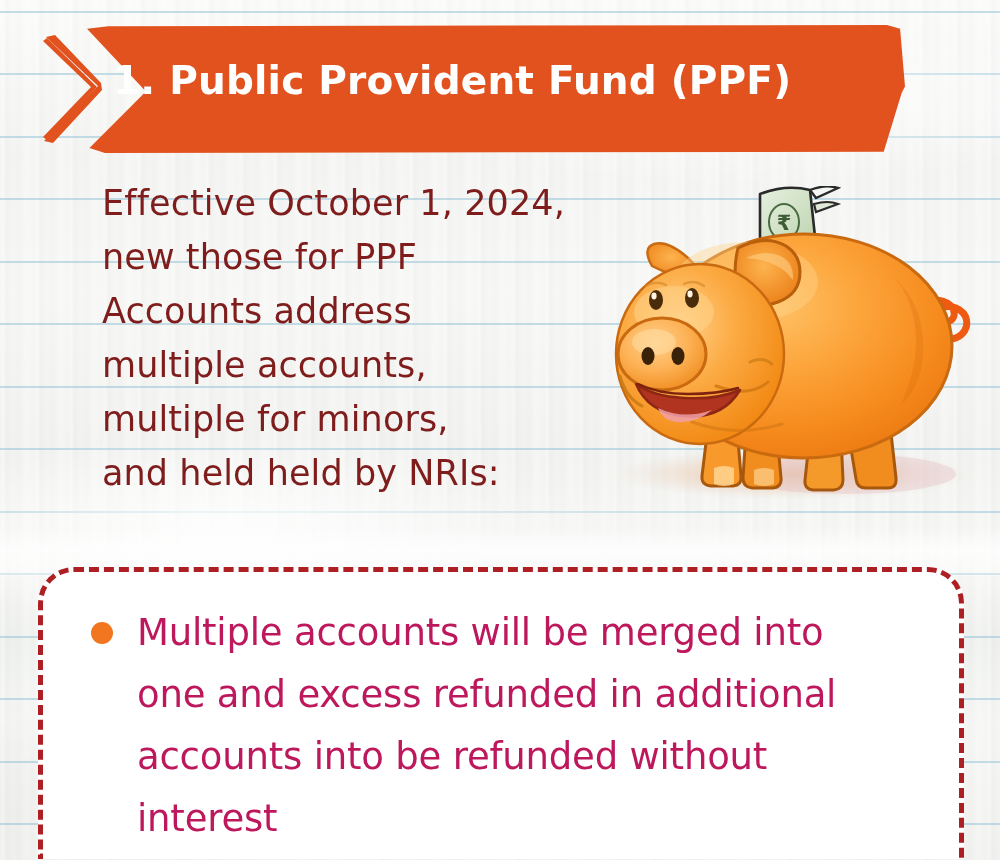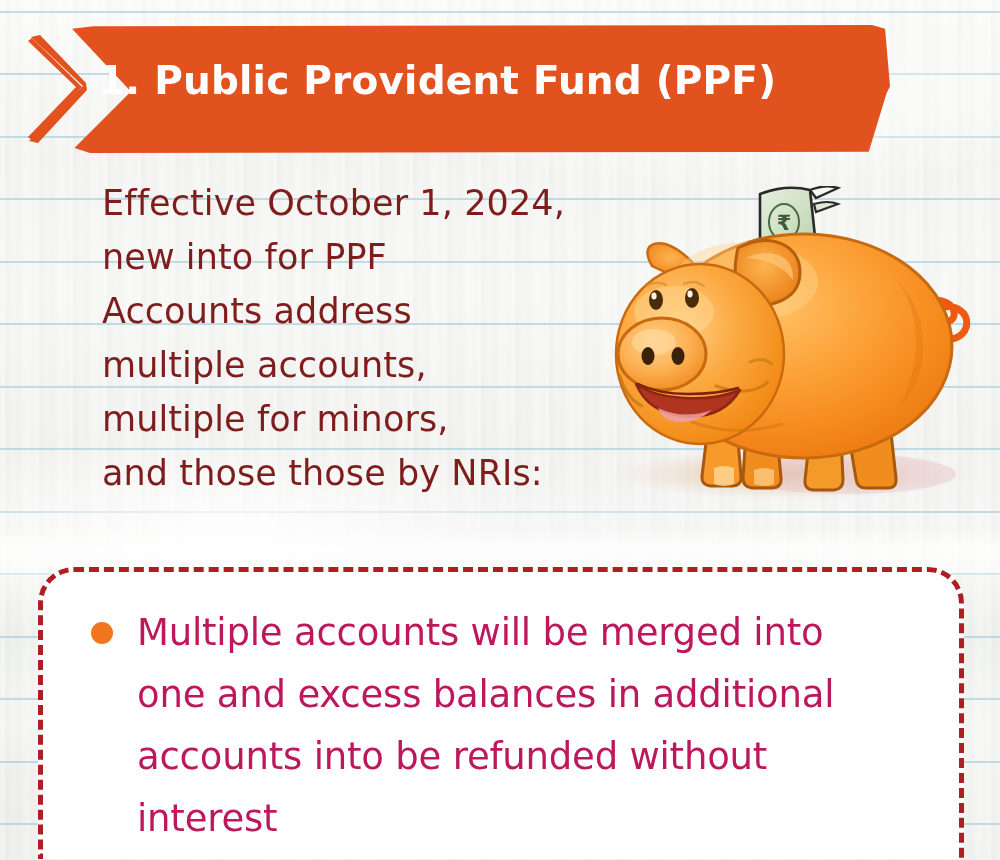--- a/index.html
+++ b/index.html
@@ -74,21 +74,21 @@
     position: absolute;
     left: 0; right: 0;
     top: 528px;
     height: 48px;
     background: linear-gradient(180deg, rgba(255,255,255,0) 0%, rgba(255,255,255,0.75) 45%, rgba(255,255,255,0.25) 100%);
   }
 
   
   .ribbon-wrap {
     position: absolute;
-    left: 0;
+    left: 15px;
     top: 25px;
     width: 890px;
     height: 132px;
   }
   .ribbon-chev {
     position: absolute;
     left: 26px;
     top: 8px;
     width: 62px;
     height: 112px;
@@ -211,25 +211,25 @@
 
     <div class="ribbon-body"></div>
 
     <div class="ribbon-text">
       <span class="ln">1. Public Provident Fund (PPF)</span>
     </div>
   </div>
 
   <div class="lede">
     <span class="ln">Effective October 1, 2024,</span>
-    <span class="ln">new into for PPF</span>
+    <span class="ln">new those for PPF</span>
     <span class="ln">Accounts address</span>
     <span class="ln">multiple accounts,</span>
     <span class="ln">multiple for minors,</span>
-    <span class="ln">and those those by NRIs:</span>
+    <span class="ln">and held held by NRIs:</span>
   </div>
 
   <svg class="piggy" viewBox="0 0 390 330">
     <defs>
       <radialGradient id="bodyGrad" cx="40%" cy="32%" r="78%">
         <stop offset="0%" stop-color="#ffc266"></stop>
         <stop offset="38%" stop-color="#fca43a"></stop>
         <stop offset="72%" stop-color="#f68a1d"></stop>
         <stop offset="100%" stop-color="#e8760f"></stop>
       </radialGradient>
@@ -323,20 +323,20 @@
     <path d="M24,190 q6,22 22,30" fill="none" stroke="#c97a14" stroke-width="3" stroke-linecap="round" opacity=".85"></path>
 
     <path d="M154,176 q12,-6 22,2" fill="none" stroke="#c97a14" stroke-width="3" stroke-linecap="round" opacity=".7"></path>
   </svg>
 
   <div class="bullet-card">
     <div class="bullet-row">
       <span class="bullet-dot"></span>
       <div class="bullet-text">
         <span class="ln">Multiple accounts will be merged into</span>
-        <span class="ln">one and excess balances in additional</span>
+        <span class="ln">one and excess refunded in additional</span>
         <span class="ln">accounts into be refunded without</span>
         <span class="ln">interest</span>
       </div>
     </div>
   </div>
 
 </div>
 
 </body></html>

